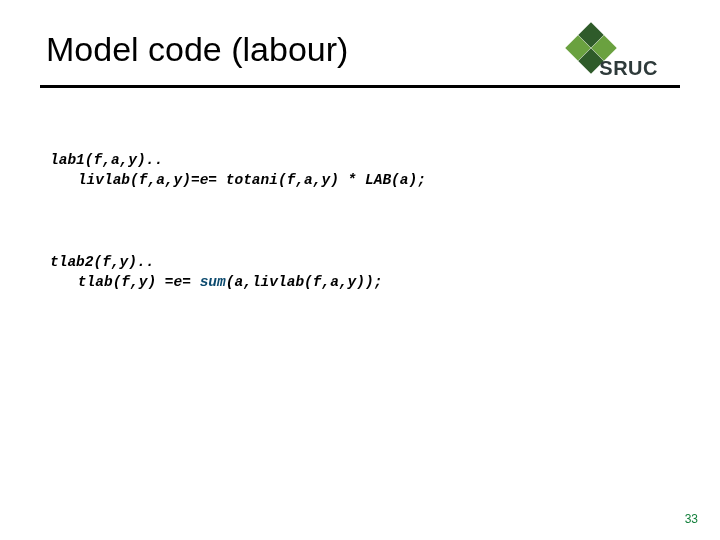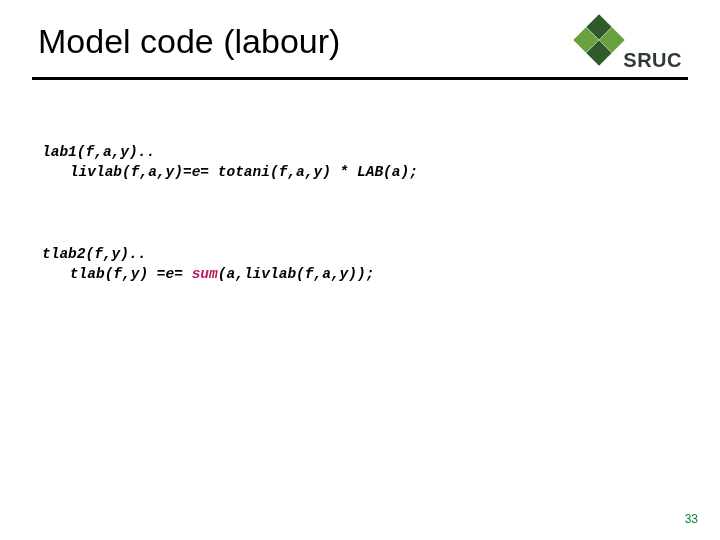--- a/index.html
+++ b/index.html
@@ -1,26 +1,26 @@
 <!DOCTYPE html>
 <html><head>
 <meta charset="utf-8">
 <style>
   * { box-sizing: border-box; margin: 0; padding: 0; }
   html, body { width: 720px; height: 540px; background: #fff; font-family: Arial, Helvetica, sans-serif; color: #000; }
-  .slide { width: 720px; height: 540px; position: relative; padding: 4px; }
+  .slide { width: 720px; height: 540px; position: relative; padding: 12px; }
   .header { position: relative; padding: 18px 34px 6px 34px; }
   .title { font-size: 34px; font-weight: 400; letter-spacing: 0px; }
   .rule { border: none; border-top: 3px solid #000; margin: 10px 28px 0 28px; }
   .logo { position: absolute; top: 14px; right: 34px; width: 110px; height: 56px; }
-  .logo-text { position: absolute; right: 0; bottom: 2px; font-size: 20px; font-weight: 700; color: #2e3a3a; letter-spacing: 0.5px; }
+  .logo-text { position: absolute; right: 16px; bottom: 2px; font-size: 20px; font-weight: 700; color: #2e3a3a; letter-spacing: 0.5px; }
   .content { padding: 24px 38px 0 38px; font-family: "Courier New", Courier, monospace; font-size: 14.5px; font-weight: bold; line-height: 1.35; white-space: pre; }
   .block { margin-bottom: 24px; font-style: italic; }
   .indent { padding-left: 3.2ch; display: inline-block; }
-  .hl-sum { color: #be185d; }
+  .hl-sum { color: #0c4a6e; }
   .pagenum { position: absolute; right: 22px; bottom: 14px; font-size: 12px; color: #15803d; font-family: Arial, Helvetica, sans-serif; }
   
   .diamond { position: absolute; width: 18px; height: 18px; transform: rotate(45deg); background: #6aa13f; }
   .diamond.dark { background: #2f5b2a; }
 </style>
 </head>
 <body>
 
 <div class="slide">
 

